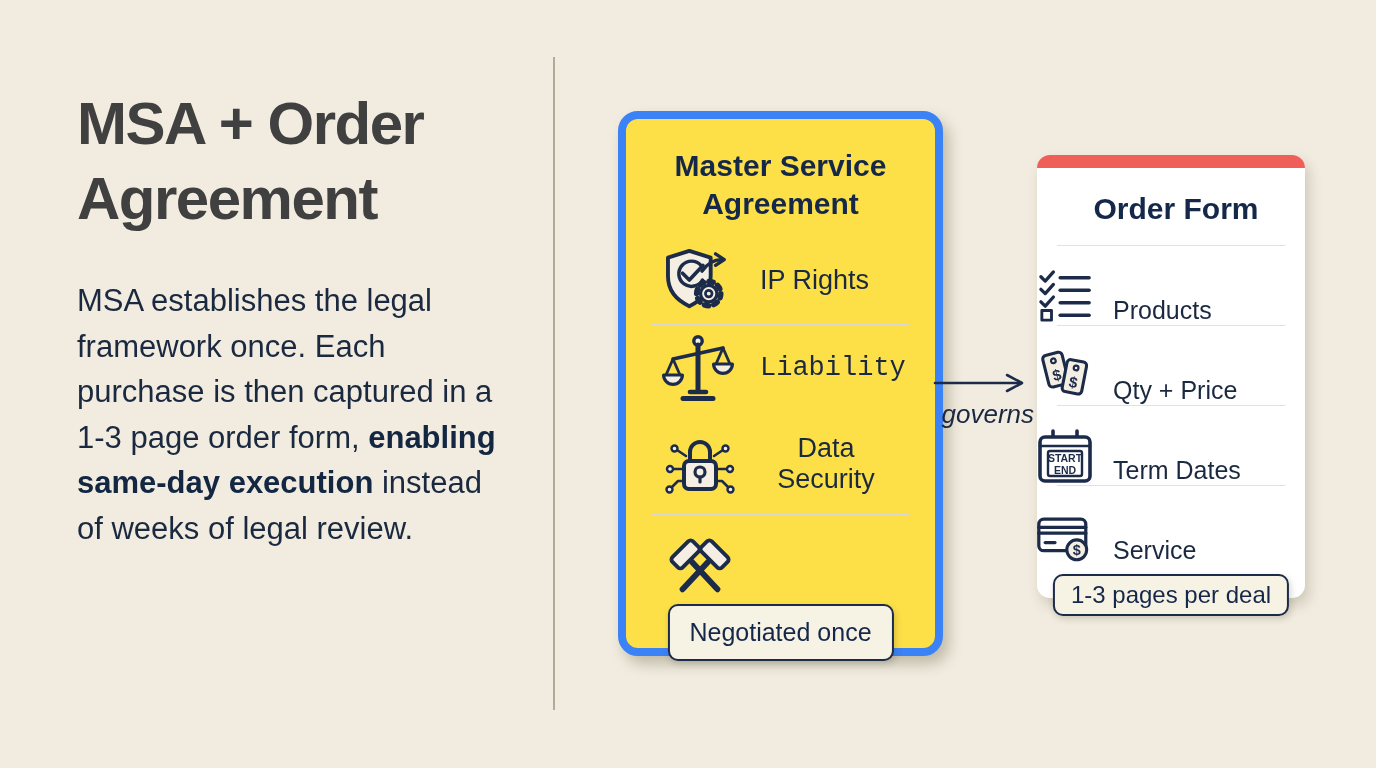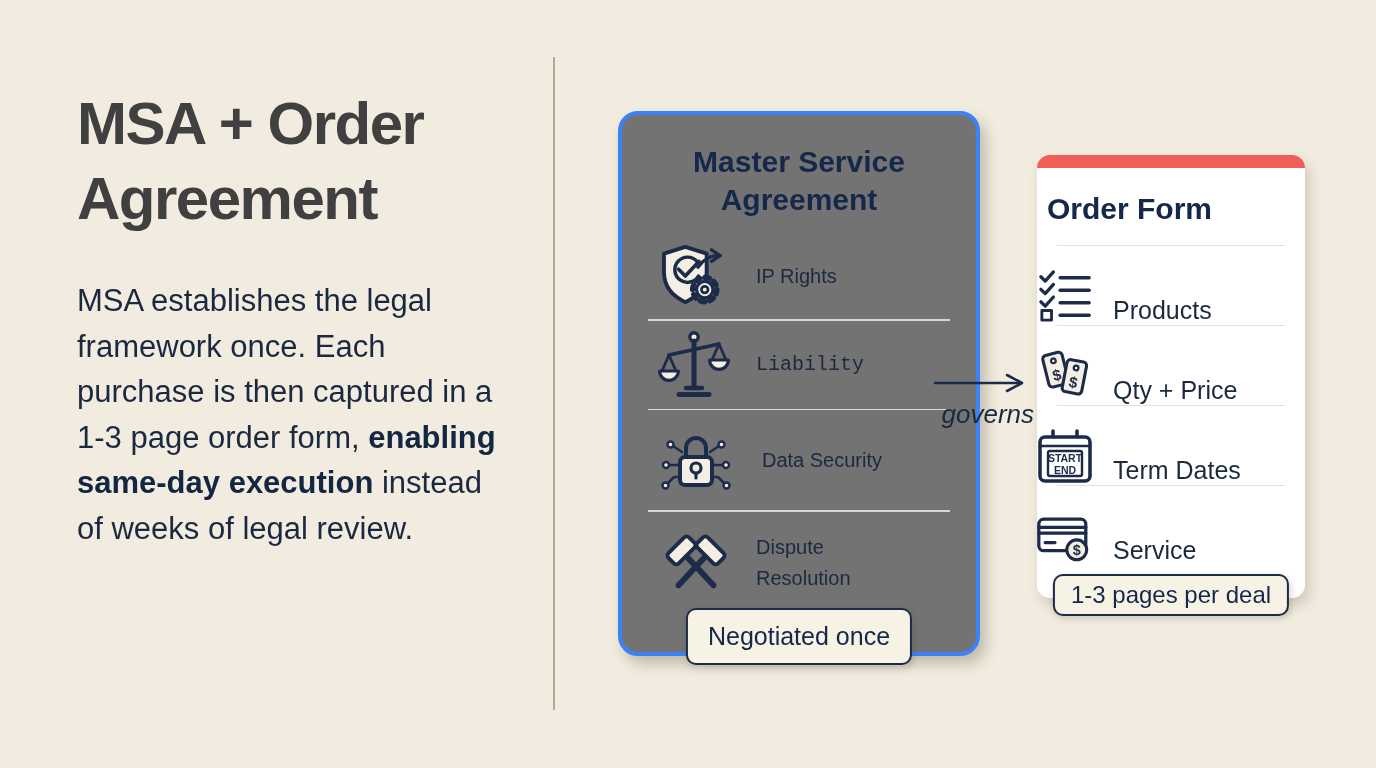--- a/index.html
+++ b/index.html
@@ -24,32 +24,32 @@
   .body-text strong { font-weight: 700; color: #132743; }
 
   
   .v-divider {
     position: absolute; left: 553px; top: 57px; width: 2px; height: 653px;
     background: #b2aa96;
   }
 
   
   .msa-card {
-    position: absolute; left: 618px; top: 111px; width: 362px; height: 545px;
-    background: #737373; border: 4px solid #3b82f6; border-radius: 20px;
+    position: absolute; left: 618px; top: 111px; width: 325px; height: 545px;
+    background: #fde047; border: 8px solid #3b82f6; border-radius: 20px;
     box-shadow: 6px 8px 14px rgba(70, 58, 34, 0.28);
   }
   .msa-title {
     margin-top: 28px; text-align: center;
     font-size: 30px; line-height: 38px; font-weight: 700; color: #15284a;
   }
   .msa-rows { margin-top: 14px; }
   .msa-row { display: flex; align-items: center; padding-left: 34px; }
   .msa-row .icon-box { width: 80px; display: flex; justify-content: center; align-items: center; flex: none; }
-  .msa-row .row-label { margin-left: 20px; font-size: 20px; line-height: 31px; color: #1b2940; width: 132px; }
+  .msa-row .row-label { margin-left: 20px; font-size: 27px; line-height: 31px; color: #1b2940; width: 132px; }
   .msa-row.r1 { height: 86px; }
   .msa-row.r2 { height: 88px; font-family: Liberation Mono, monospace; }
   .msa-row.r3 { height: 100px; text-align: center; }
   .msa-row.r4 { height: 102px; }
   .row-divider { height: 1.5px; background: #d9d7d2; margin: 0 26px; }
 
   
   .badge {
     position: absolute; left: 50%; transform: translateX(-50%);
     background: #f6f2e4; border: 2.5px solid #1d2b4a; border-radius: 10px;
@@ -67,21 +67,21 @@
   }
 
   
   .order-card {
     position: absolute; left: 1037px; top: 155px; width: 268px; height: 443px;
     background: #ffffff; border-radius: 13px;
     box-shadow: 4px 7px 13px rgba(70, 58, 34, 0.2);
   }
   .order-topbar { height: 13px; background: #ef5f58; border-radius: 13px 13px 0 0; }
   .order-title {
-    padding: 24px 0 19px 10px; text-align: left;
+    padding: 24px 0 19px 10px; text-align: center;
     font-size: 30px; font-weight: 700; color: #15284a;
   }
   .order-row { display: flex; align-items: flex-end; height: 79px; }
   .order-row .icon-box { width: 56px; display: flex; justify-content: center; align-items: center; flex: none; }
   .order-row .row-label { margin-left: 20px; font-size: 25px; line-height: 29px; color: #1b2940; width: 150px; }
   .order-divider { height: 1px; background: #e2e1dd; margin: 0 20px; }
 
   svg { display: block; }
   .stroke { fill: none; stroke: #1d2b4a; stroke-linecap: round; stroke-linejoin: round; }
   .fill-cream { fill: #f4efe2; stroke: #1d2b4a; stroke-linecap: round; stroke-linejoin: round; }
@@ -168,21 +168,20 @@
           <line class="stroke" x1="30" y1="28" x2="56" y2="56" stroke-width="6"></line>
           <line class="stroke" x1="46" y1="28" x2="20" y2="56" stroke-width="6"></line>
           <g transform="rotate(-45 23 20)">
               <rect class="fill-cream" x="8" y="12.5" width="30" height="15" rx="3.5" stroke-width="4"></rect>
             </g>
           <g transform="rotate(45 53 20)">
               <rect class="fill-cream" x="38" y="12.5" width="30" height="15" rx="3.5" stroke-width="4"></rect>
             </g>
         </svg>
       </span>
-      <span class="row-label">Dispute Resolution</span>
     </div>
 
   </div>
   <div class="badge msa-badge">Negotiated once</div>
 </div>
 
 <svg class="connector-arrow" viewBox="0 0 100 24">
   <line class="stroke" x1="2" y1="12" x2="86" y2="12" stroke-width="2.6"></line>
   <path class="stroke" stroke-width="2.6" d="M74 4 L89 12 L74 20"></path>
 </svg>

